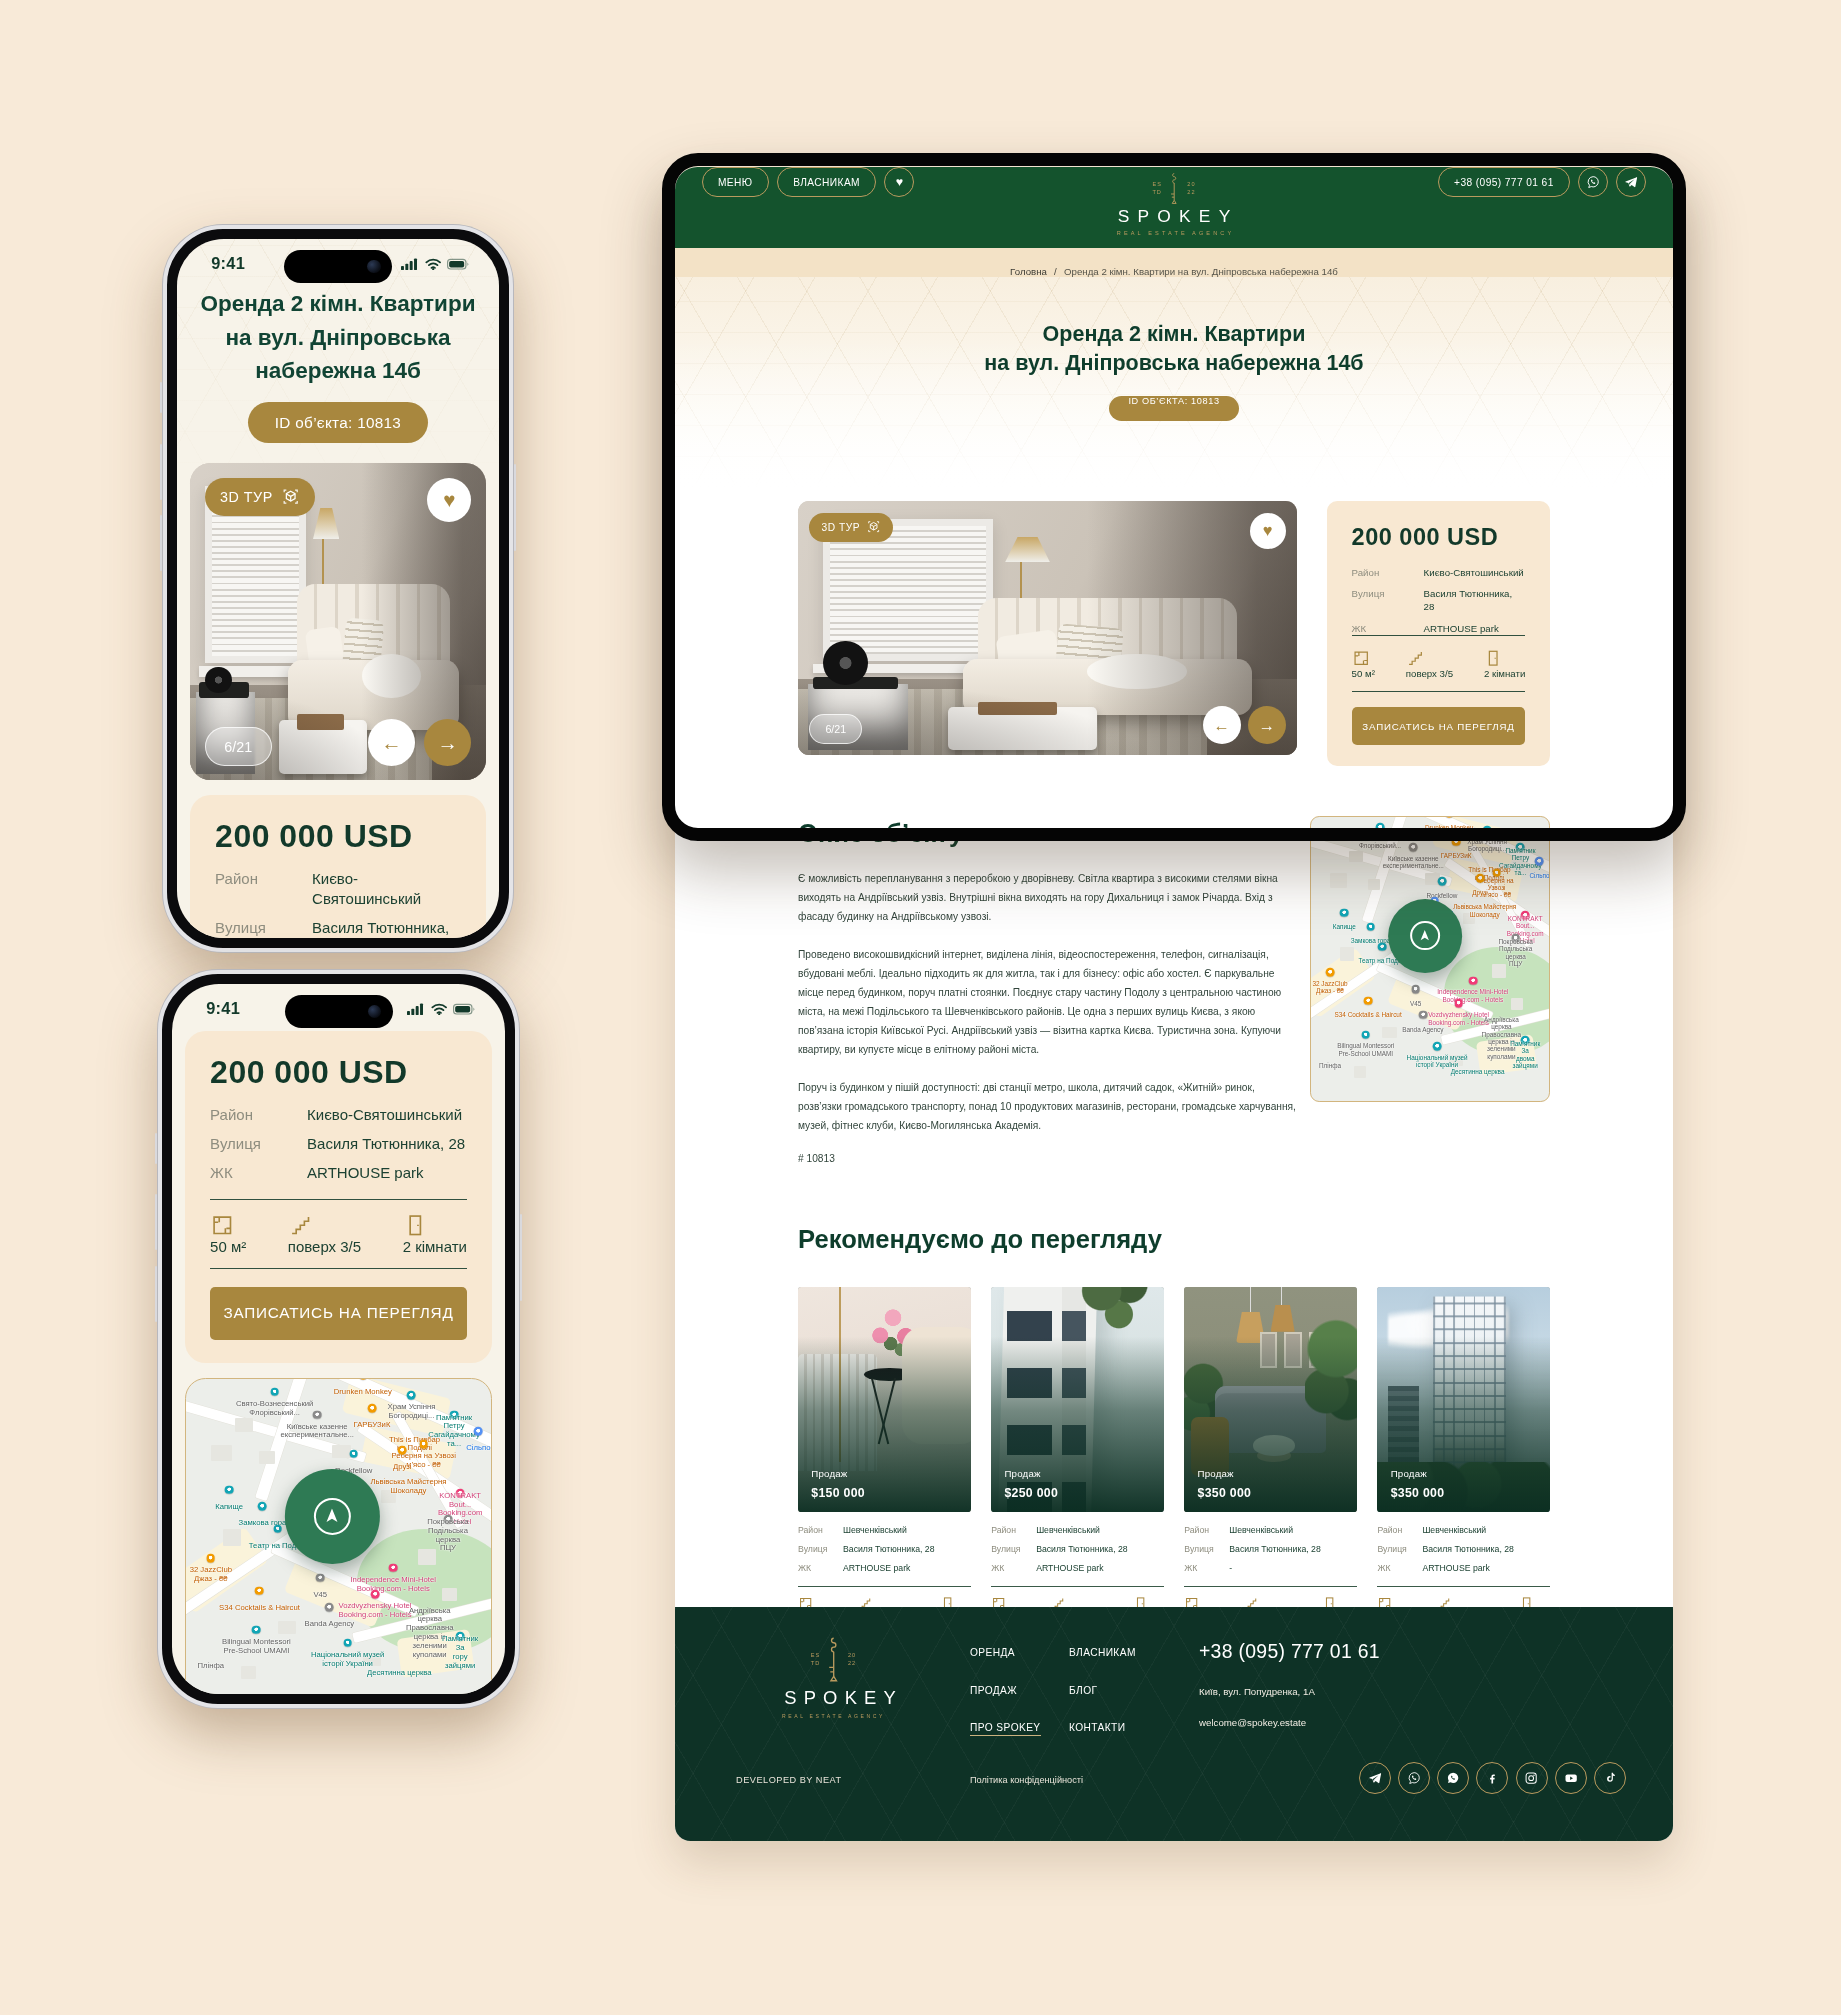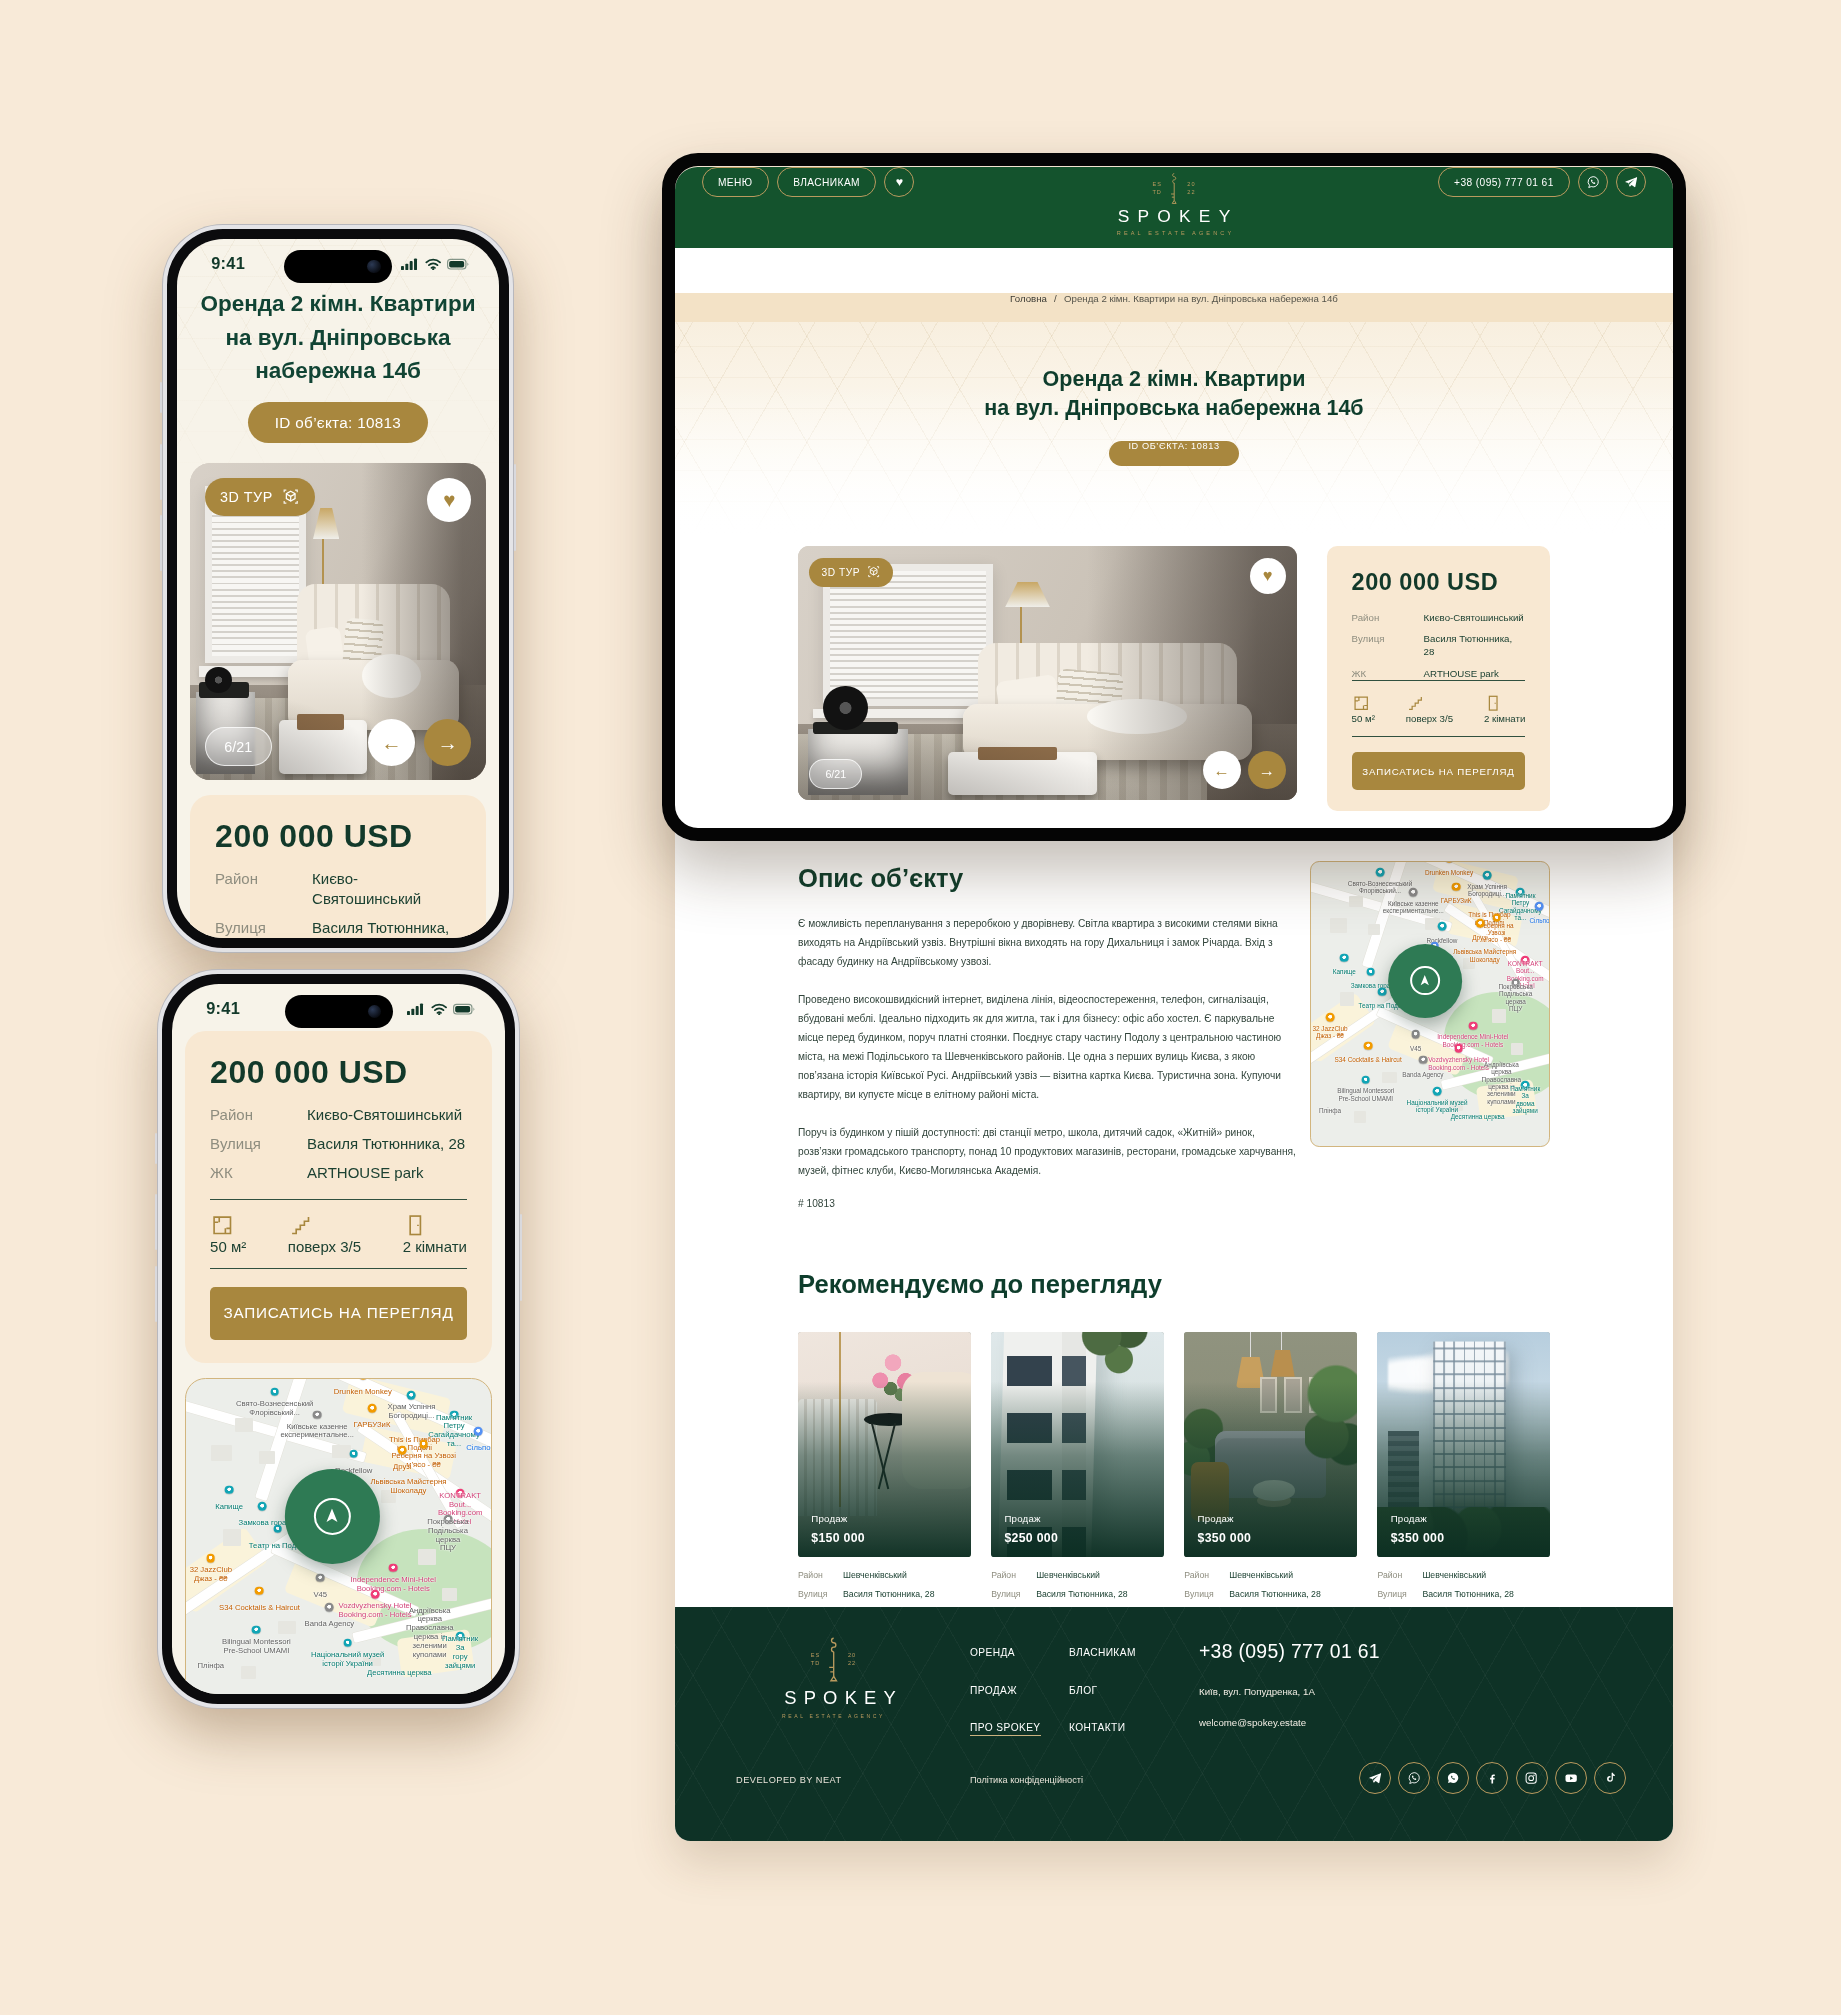--- a/index.html
+++ b/index.html
@@ -67,21 +67,21 @@
   .bezel{position:absolute;left:662px;top:153px;width:1024px;height:688px;border:13.3px solid #050505;border-radius:36px;box-shadow:0 31px 61px rgba(60,40,15,.30);pointer-events:none;z-index:40;}
   .d-header{position:relative;height:81px;background:#14532d;border-radius:22.5px 22.5px 0 0;display:flex;align-items:flex-start;padding:0 26.6px;z-index:5;}
   .hdr-group{display:flex;gap:8.2px;align-items:center;}
   .hdr-right{margin-left:auto;}
   .pill-line{height:30px;padding:0 15.3px;border:1px solid #b99a5e;border-radius:511px;color:#fff;font-size:10.2px;letter-spacing:0.4px;display:flex;align-items:center;justify-content:center;background:transparent;}
   .circ-line{width:30px;height:30px;border:1px solid #b99a5e;border-radius:50%;color:#fff;display:flex;align-items:center;justify-content:center;font-size:12.3px;background:transparent;}
   .logo{position:absolute;left:50%;top:5.1px;transform:translateX(-50%);text-align:center;color:#fff;}
   .logo .keyrow{display:flex;align-items:center;justify-content:center;gap:5.1px;color:#b99a5e;font-size:5.6px;letter-spacing:1px;line-height:1.3;}
   .logo .word{font-size:17.4px;letter-spacing:8.2px;margin-top:1px;font-weight:500;text-indent:8.2px;}
   .logo .tag{font-size:5.6px;letter-spacing:3.1px;color:#b99a5e;margin-top:3.1px;text-indent:3.1px;}
-  .crumb{height:29px;background:#f3e2c6;display:flex;align-items:flex-start;justify-content:center;gap:7.2px;font-size:9.7px;color:#45443c;margin-top:45px;}
+  .crumb{height:29px;background:#f3e2c6;display:flex;align-items:flex-end;justify-content:center;gap:7.2px;font-size:9.7px;color:#45443c;}
   .d-hero{position:relative;height:211px;background:linear-gradient(180deg,#f8efdf 0%,#fdfaf3 70%,#fff 100%);overflow:hidden;}
   .d-hero .hero-pattern{height:100%;}
   .d-hero .hero-pattern:after{background:linear-gradient(180deg,rgba(248,239,223,0) 30%,#fff 100%);}
   .d-title{position:relative;margin:43px 0 0;text-align:center;color:#0e3d2c;font-size:21.5px;line-height:1.35;font-weight:600;white-space:pre-line;z-index:3;}
   .d-badge{position:relative;display:block;margin:18.4px auto 0;width:fit-content;height:24.6px;padding:0 19.4px;font-size:9.2px;letter-spacing:0.6px;z-index:3;}
   .content{width:752px;margin:0 auto;}
   .listing{display:flex;gap:30px;margin-top:13.3px;}
   .gallery{position:relative;width:499px;height:254px;border-radius:11.3px;overflow:hidden;background:#cfc7bc;flex:0 0 auto;}
   .gallery .tour-pill{height:29px;font-size:10.2px;padding:0 12.3px;gap:7.2px;left:11.3px;top:11.3px;}
   .gallery .heart-btn{width:36px;height:36px;font-size:16.4px;right:11.3px;top:11.3px;}

